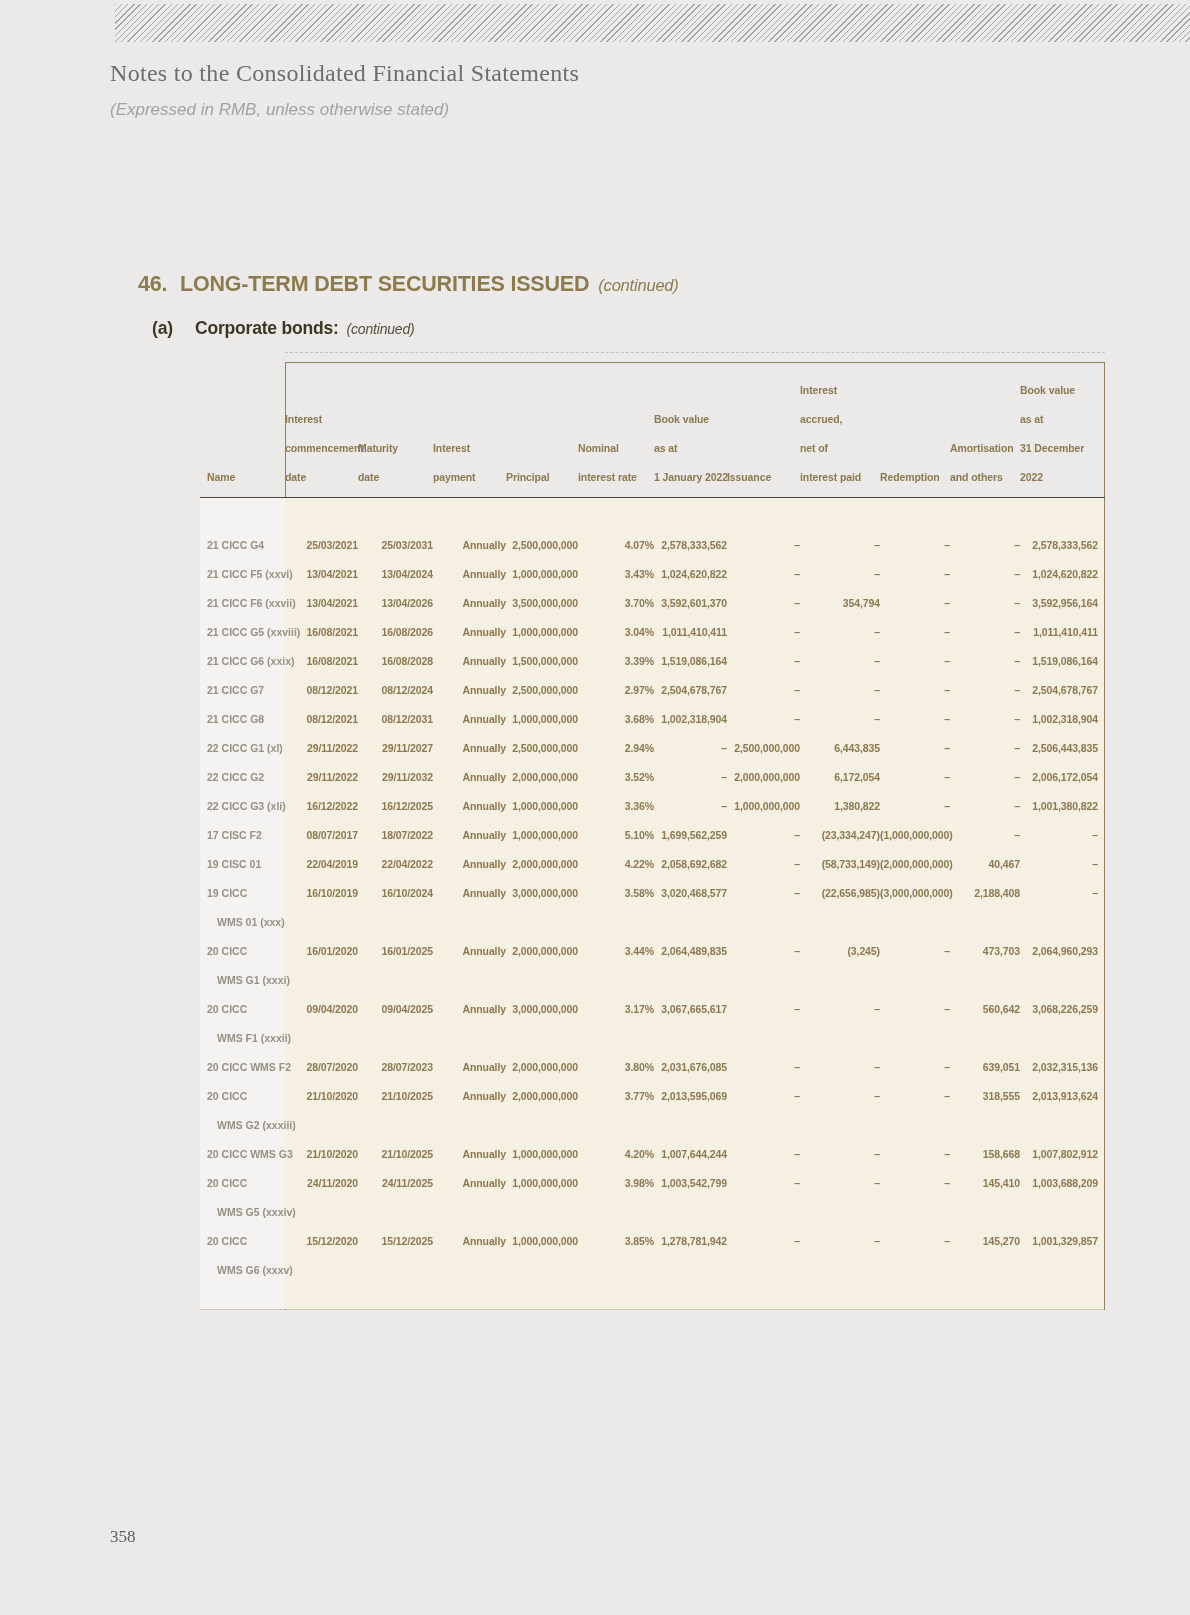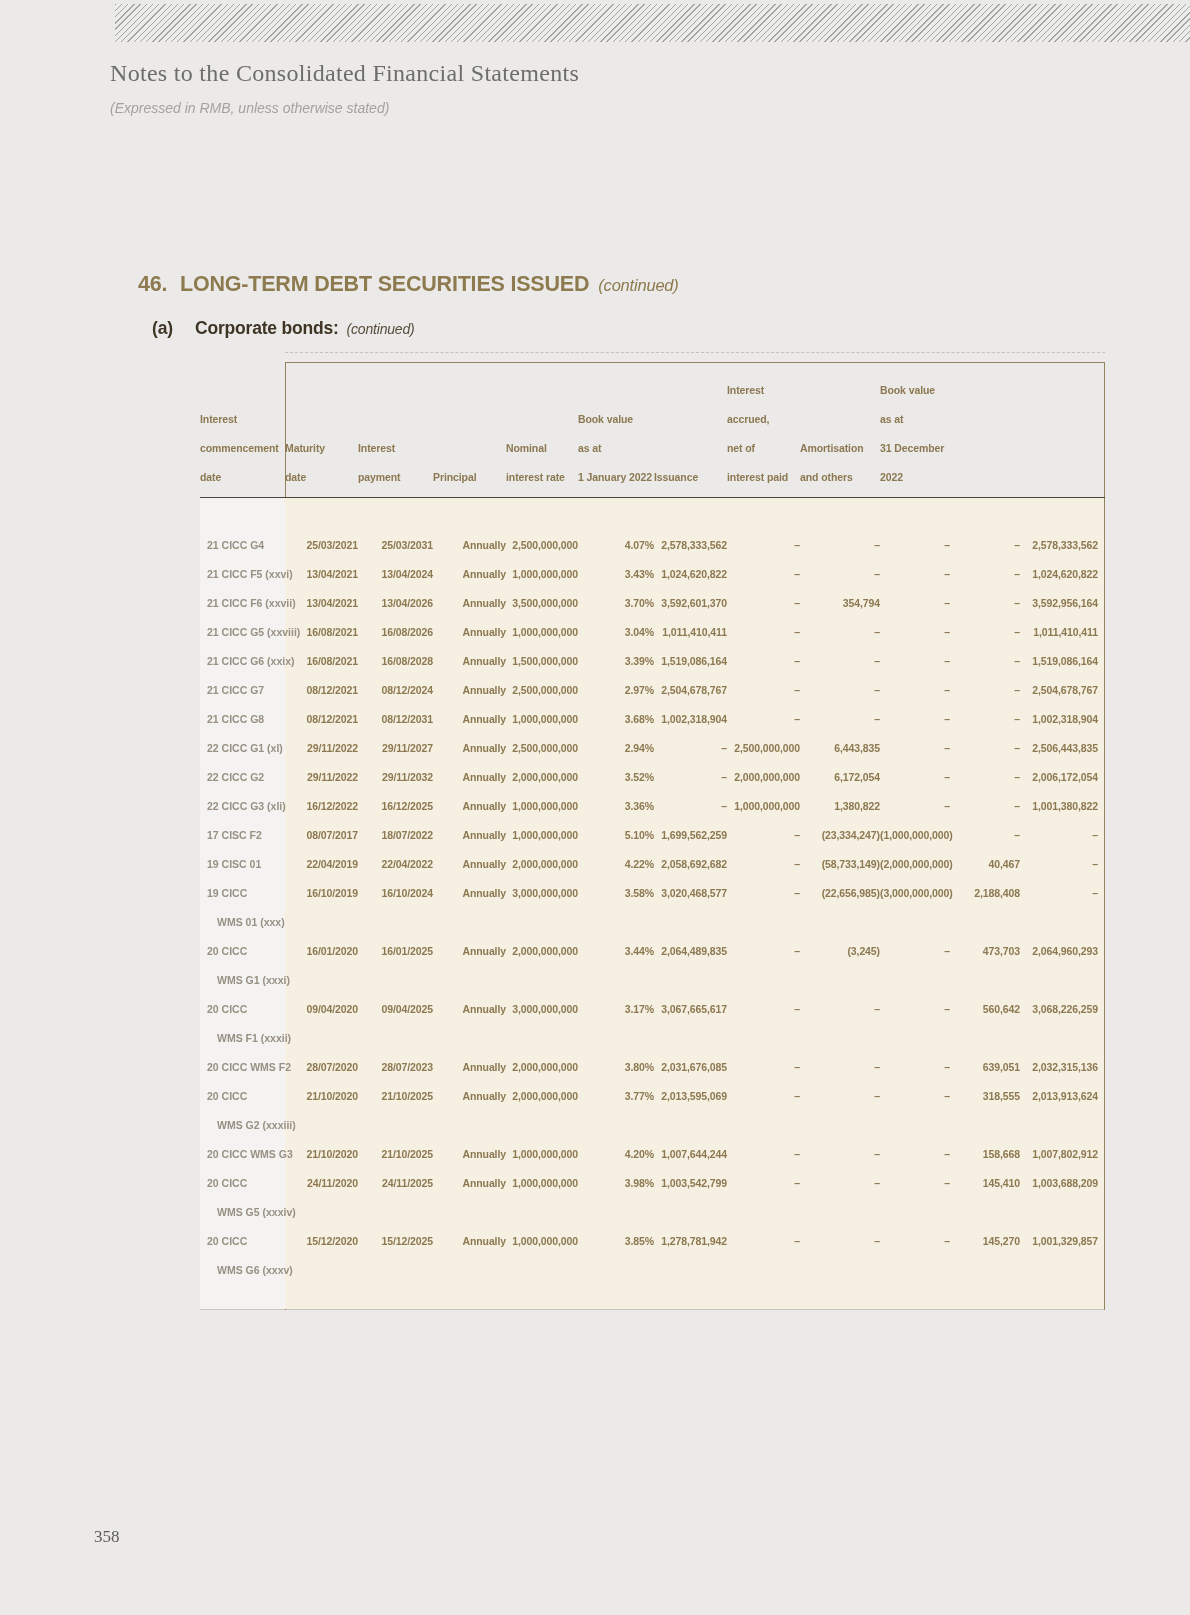--- a/index.html
+++ b/index.html
@@ -19,21 +19,21 @@
       #a5a4a2 0px, #a5a4a2 1px,
       #ececea 1px, #ececea 4.4px);
   }
   .doc-title{
     position:absolute;left:110px;top:60px;
     font-family:"Liberation Serif", serif;
     font-size:24px;color:#6d6d6b;letter-spacing:0.3px;
   }
   .doc-subtitle{
     position:absolute;left:110px;top:100px;
-    font-size:14px;font-style:italic;color:#a3a2a0;text-align:right;
+    font-size:17px;font-style:italic;color:#a3a2a0;text-align:right;
   }
   .sec-heading{
     position:absolute;left:110px;top:272px;
     color:#8d7a4e;font-weight:bold;font-size:21.5px;letter-spacing:-0.2px;
     display:flex;align-items:baseline;
   }
   .sec-heading .sec-num{width:42px;margin-left:28px;}
   .sec-heading .sec-cont{
     font-weight:normal;font-style:italic;font-size:16.5px;margin-left:9px;
   }
@@ -86,21 +86,21 @@
     grid-template-columns:85px 73px 75px 73px 72px 76px 73px 73px 80px 70px 70px 85px;
   }
   .td{line-height:29px;white-space:nowrap;}
   .td.num{text-align:right;font-weight:bold;letter-spacing:-0.1px;align-self:start;}
   .tr .td:last-child{padding-right:7px;}
   .td.name{color:#979083;font-weight:bold;padding-left:7px;}
   .td.name .name-line{line-height:29px;}
   .td.name .name-line.cont{padding-left:10px;}
 
   .page-number{
-    position:absolute;left:94px;top:1527px;
+    position:absolute;left:110px;top:1527px;
     font-family:"Liberation Serif", serif;
     font-size:17px;color:#5c5c5a;
   }
 </style>
 </head>
 <body>
 
 <div class="page">
 
   <div class="hatch"></div>
@@ -122,20 +122,23 @@
   </div>
 
   <div class="table-wrap">
     <div class="dashed-top"></div>
     <div class="box-top"></div>
     <div class="box-left"></div>
     <div class="box-right"></div>
     <div class="box-bottom"></div>
 
     <div class="thead">
+        <div class="th left">
+          <div class="hline">Name</div>
+        </div>
         <div class="th">
           <div class="hline">Interest</div>
           <div class="hline">commencement</div>
           <div class="hline">date</div>
         </div>
         <div class="th">
           <div class="hline">Maturity</div>
           <div class="hline">date</div>
         </div>
         <div class="th">
@@ -157,20 +160,23 @@
         <div class="th">
           <div class="hline">Issuance</div>
         </div>
         <div class="th">
           <div class="hline">Interest</div>
           <div class="hline">accrued,</div>
           <div class="hline">net of</div>
           <div class="hline">interest paid</div>
         </div>
         <div class="th">
+          <div class="hline">Redemption</div>
+        </div>
+        <div class="th">
           <div class="hline">Amortisation</div>
           <div class="hline">and others</div>
         </div>
         <div class="th">
           <div class="hline">Book value</div>
           <div class="hline">as at</div>
           <div class="hline">31 December</div>
           <div class="hline">2022</div>
         </div>
       </div>

